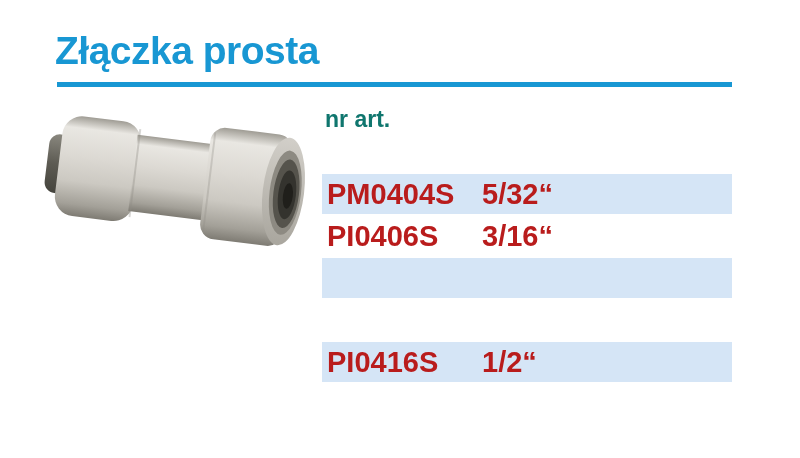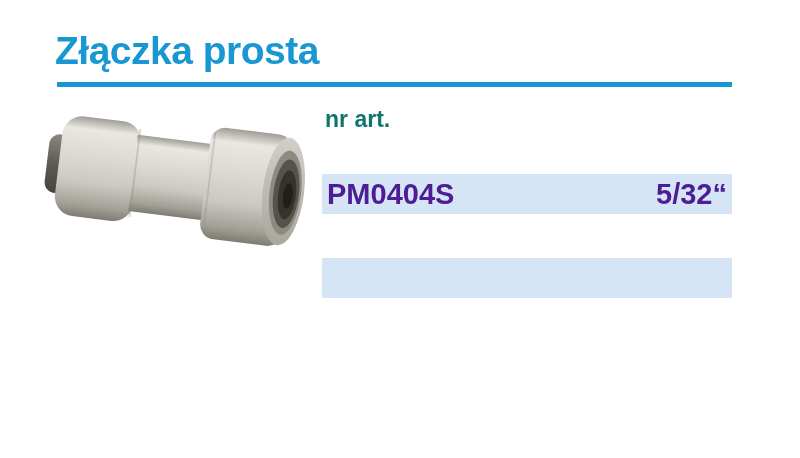--- a/index.html
+++ b/index.html
@@ -46,28 +46,28 @@
   }
   .th-part{width:223px;padding-left:3px;}
   .th-dia{flex:1;}
   .tbody{margin-top:39px;}
   .row{
     display:flex;
     align-items:center;
     height:42px;
     font-size:29px;
     font-weight:700;
-    color:#4c1d95;
+    color:#b91c1c;
   }
   .row:nth-child(odd){
     background:#D5E5F6;
     box-shadow:inset 0 1px 0 #ffffff, inset 0 -1px 0 #ffffff;
   }
   .cell-part{width:155px;padding-left:5px;white-space:nowrap;}
-  .cell-dia{width:245px;text-align:right;white-space:nowrap;}
+  .cell-dia{width:245px;text-align:left;white-space:nowrap;}
 </style>
 </head>
 <body>
 
 <div class="page">
 
   <h1 class="title">Złączka prosta</h1>
   <div class="title-rule"></div>
 
   <div class="product">
@@ -110,19 +110,27 @@
   <div class="size-table">
     <div class="thead">
       <span class="th-part">nr art.</span>
     </div>
     <div class="tbody">
       <div class="row">
         <span class="cell-part">PM0404S</span>
         <span class="cell-dia">5/32“</span>
       </div>
       <div class="row">
+        <span class="cell-part">PI0406S</span>
+        <span class="cell-dia">3/16“</span>
       </div>
       <div class="row">
+      </div>
+      <div class="row">
+      </div>
+      <div class="row">
+        <span class="cell-part">PI0416S</span>
+        <span class="cell-dia">1/2“</span>
       </div>
     </div>
   </div>
 
 </div>
 
 </body></html>

